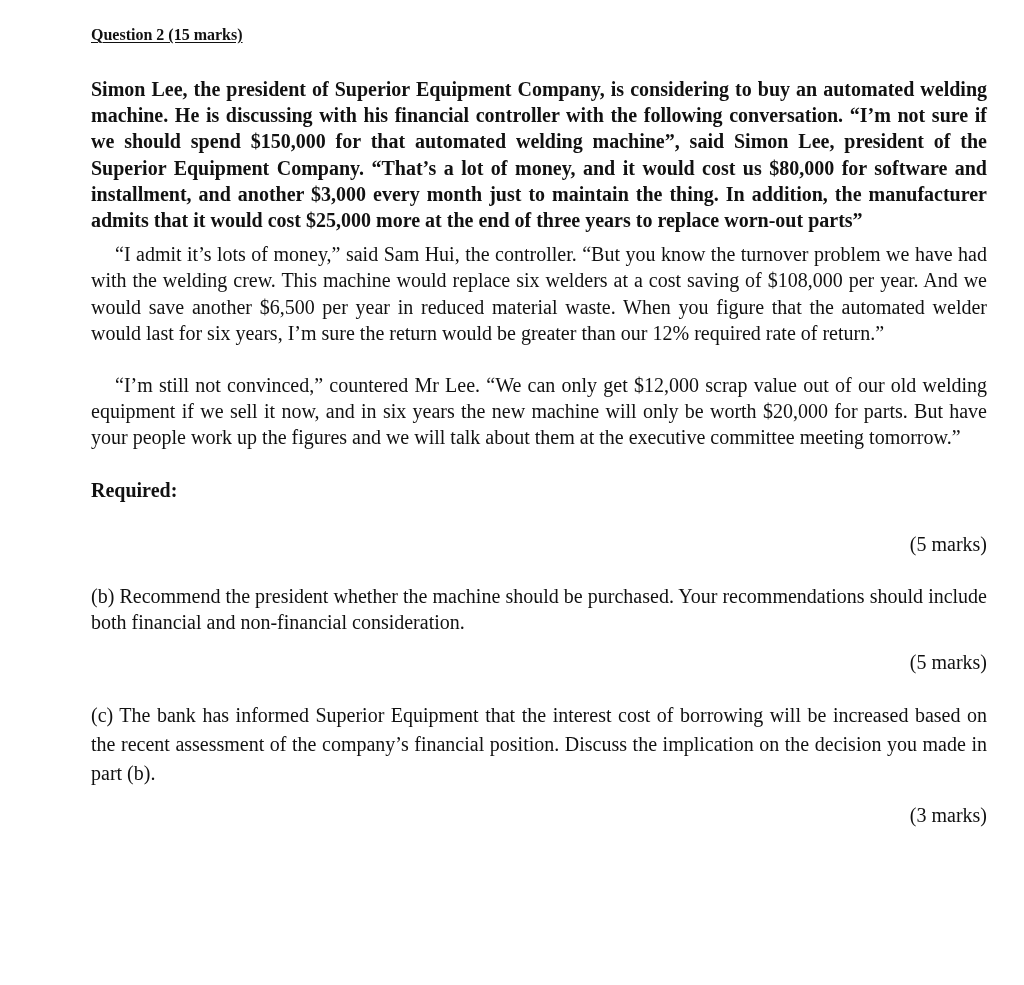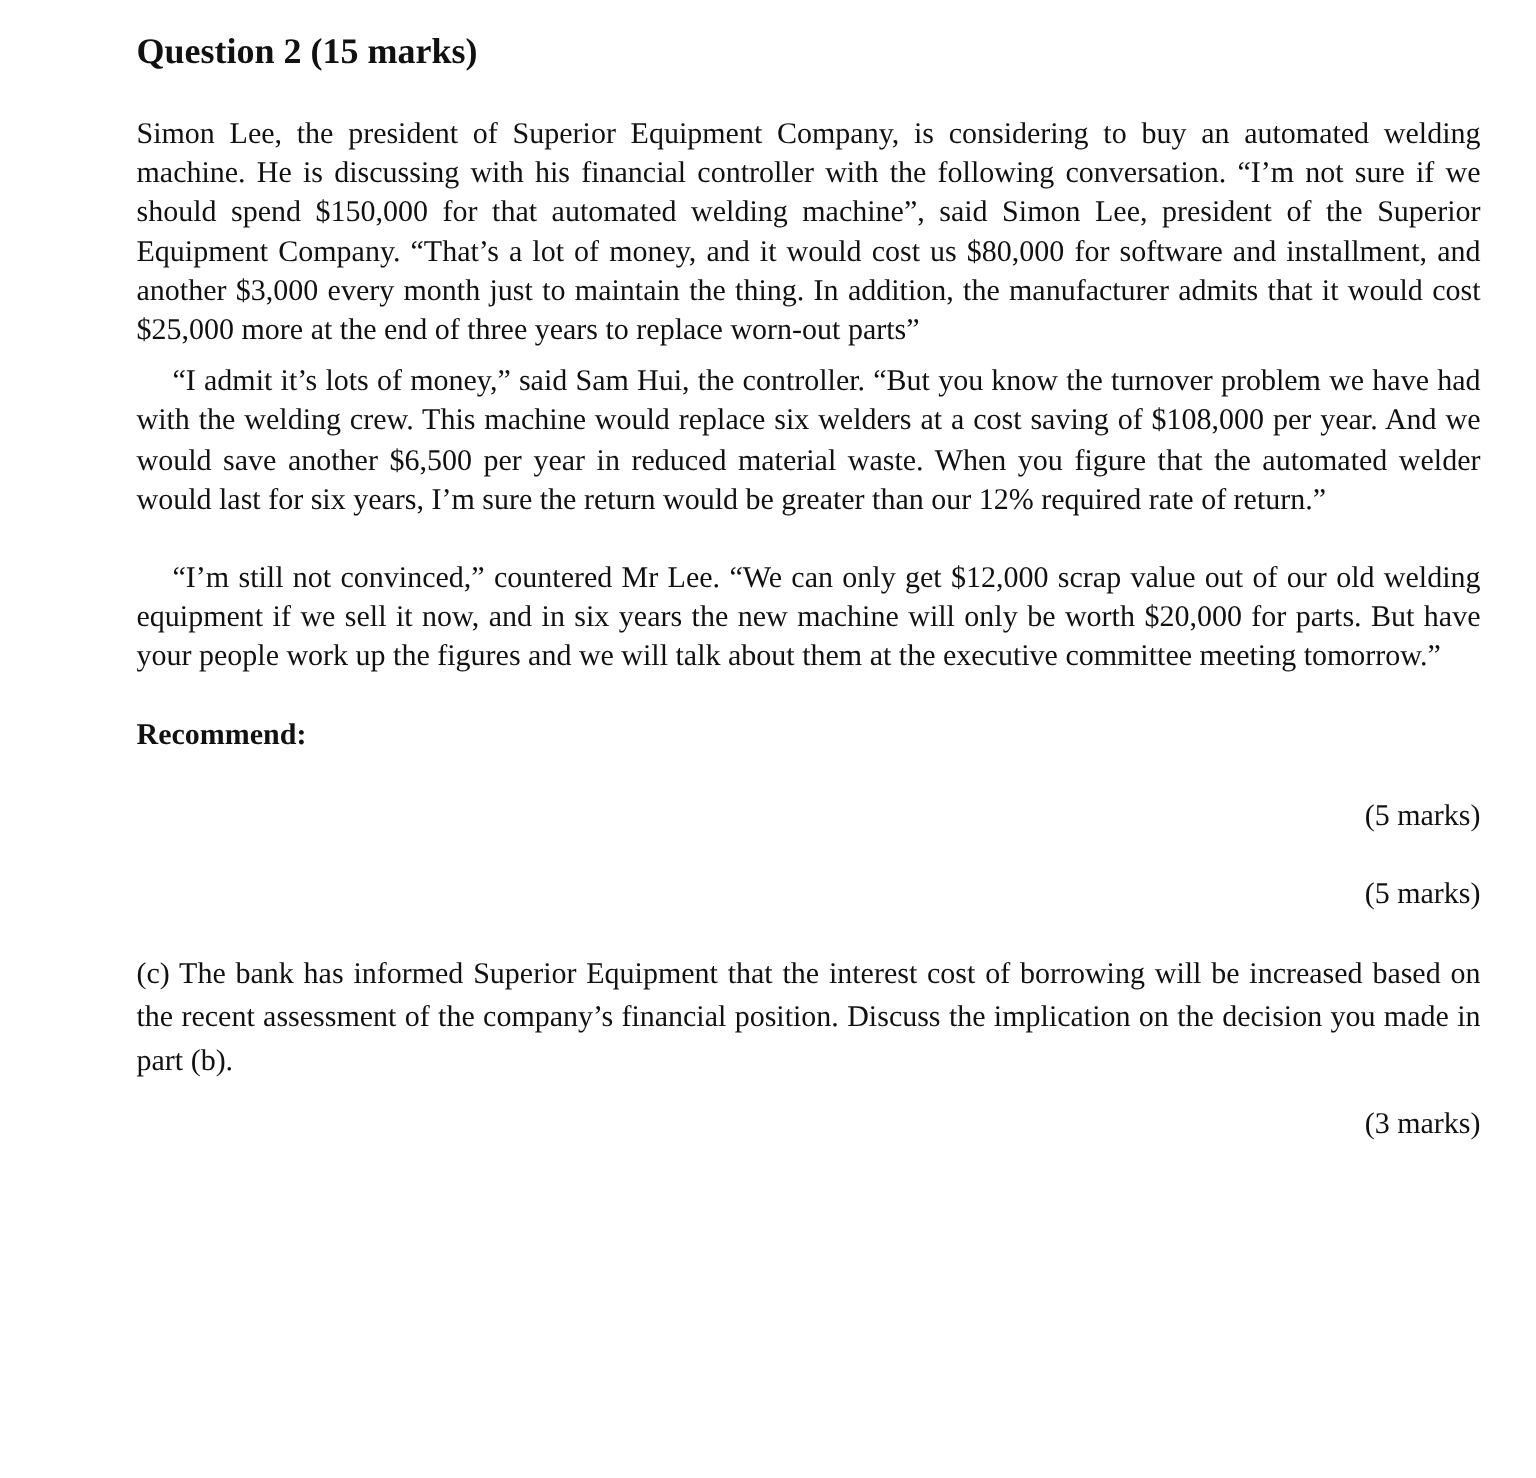--- a/index.html
+++ b/index.html
@@ -16,32 +16,33 @@
       color: #111111;
     }
     .page {
       position: absolute;
       left: 91px;
       top: 22px;
       width: 896px;
     }
     .title {
       font-weight: bold;
-      font-size: 24px;
+      font-size: 16px;
+      text-decoration: underline;
       text-underline-offset: 2px;
       line-height: 26px;
       margin: 0;
     }
     .para {
       font-size: 20px;
       line-height: 26.2px;
       text-align: justify;
       margin: 0;
     }
-    .p1 { margin-top: 28px; }
+    .p1 { margin-top: 28px; font-weight: bold; }
     .p2 { margin-top: 8px; text-indent: 24px; }
     .p3 { margin-top: 26px; text-indent: 24px; }
     .required {
       font-weight: bold;
       font-size: 20px;
       line-height: 26px;
       margin: 0;
       margin-top: 26px;
     }
     .question {
@@ -65,27 +66,28 @@
 </head>
 <body>
 
 <div class="page">
   <h2 class="title">Question 2 (15 marks)</h2>
 
   <p class="para p1">Simon Lee, the president of Superior Equipment Company, is considering to buy an automated welding machine. He is discussing with his financial controller with the following conversation. “I’m not sure if we should spend $150,000 for that automated welding machine”, said Simon Lee, president of the Superior Equipment Company. “That’s a lot of money, and it would cost us $80,000 for software and installment, and another $3,000 every month just to maintain the thing. In addition, the manufacturer admits that it would cost $25,000 more at the end of three years to replace worn-out parts”</p>
   <p class="para p2">“I admit it’s lots of money,” said Sam Hui, the controller. “But you know the turnover problem we have had with the welding crew. This machine would replace six welders at a cost saving of $108,000 per year. And we would save another $6,500 per year in reduced material waste. When you figure that the automated welder would last for six years, I’m sure the return would be greater than our 12% required rate of return.”</p>
   <p class="para p3">“I’m still not convinced,” countered Mr Lee. “We can only get $12,000 scrap value out of our old welding equipment if we sell it now, and in six years the new machine will only be worth $20,000 for parts. But have your people work up the figures and we will talk about them at the executive committee meeting tomorrow.”</p>
 
-  <p class="required">Recommend:</p>
+  <p class="required">Required:</p>
 
   <div class="question qa">
     <p class="marks">(5 marks)</p>
   </div>
 
   <div class="question qb">
+    <p class="para">(b) Recommend the president whether the machine should be purchased. Your recommendations should include both financial and non-financial consideration.</p>
     <p class="marks">(5 marks)</p>
   </div>
 
   <div class="question qc">
     <p class="para">(c) The bank has informed Superior Equipment that the interest cost of borrowing will be increased based on the recent assessment of the company’s financial position. Discuss the implication on the decision you made in part (b).</p>
     <p class="marks">(3 marks)</p>
   </div>
 </div>
 
 </body></html>

